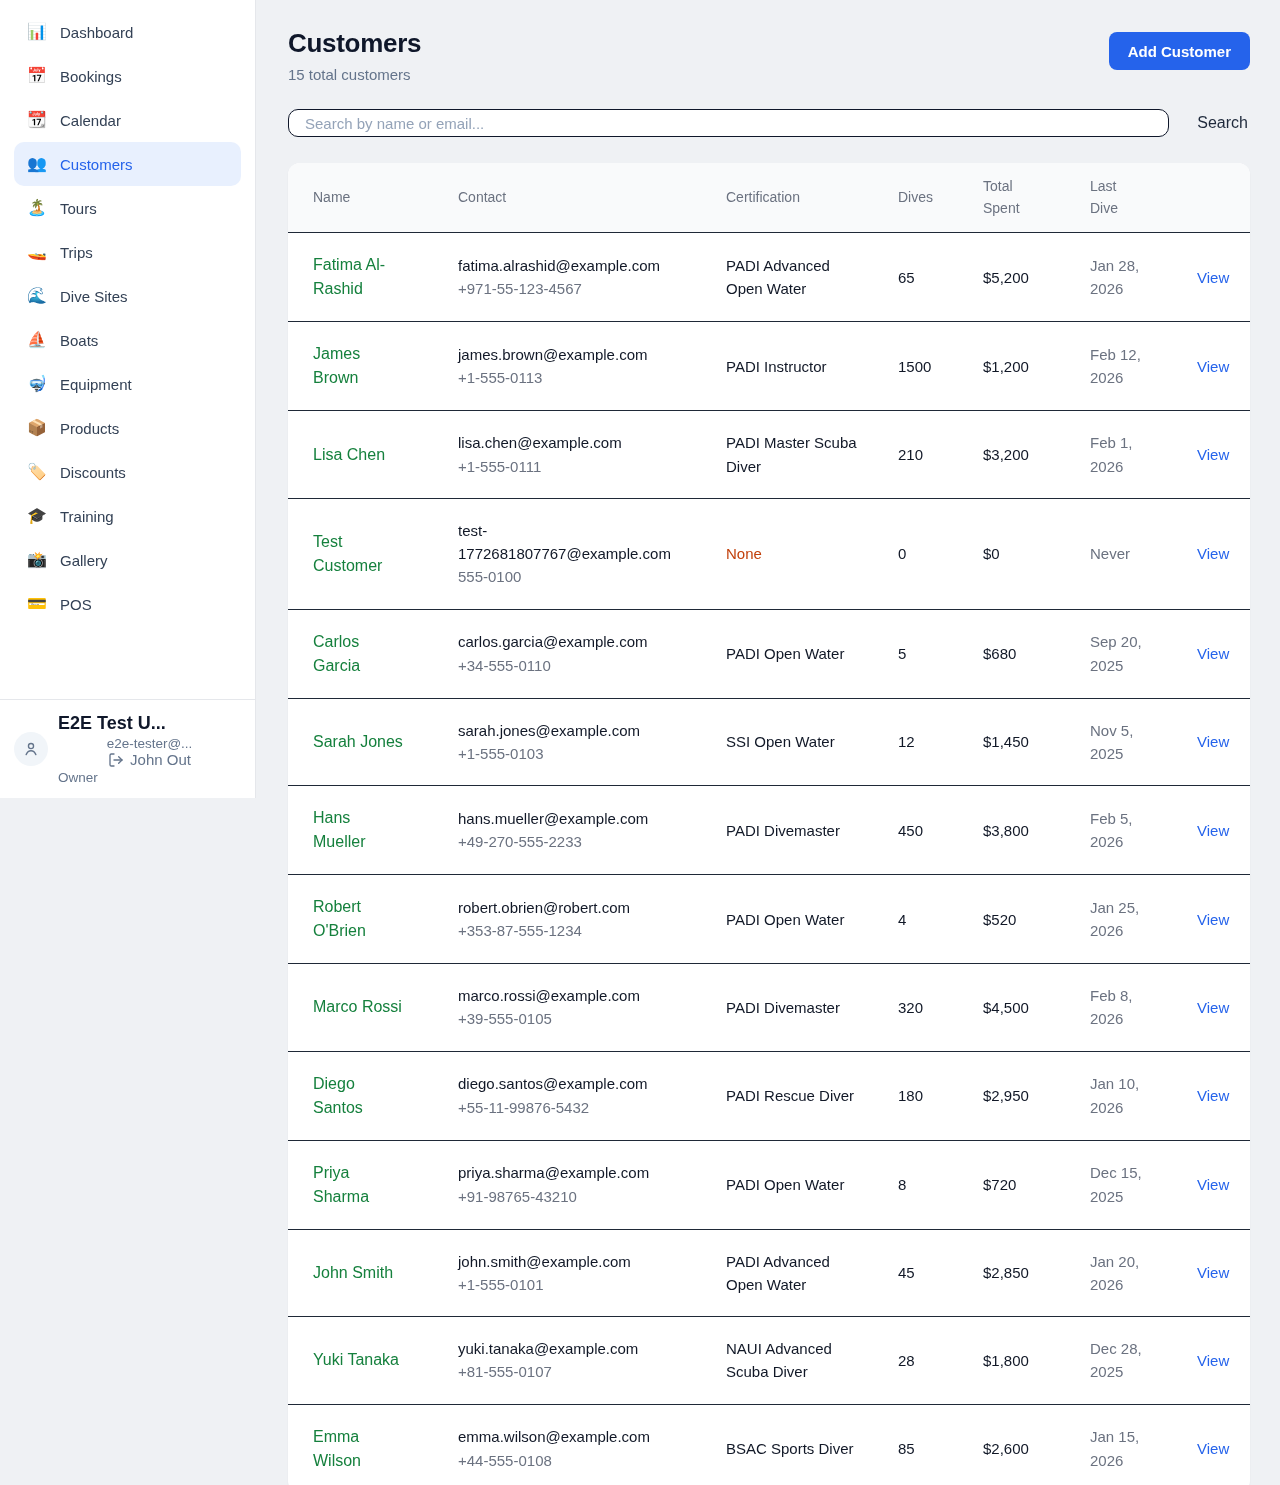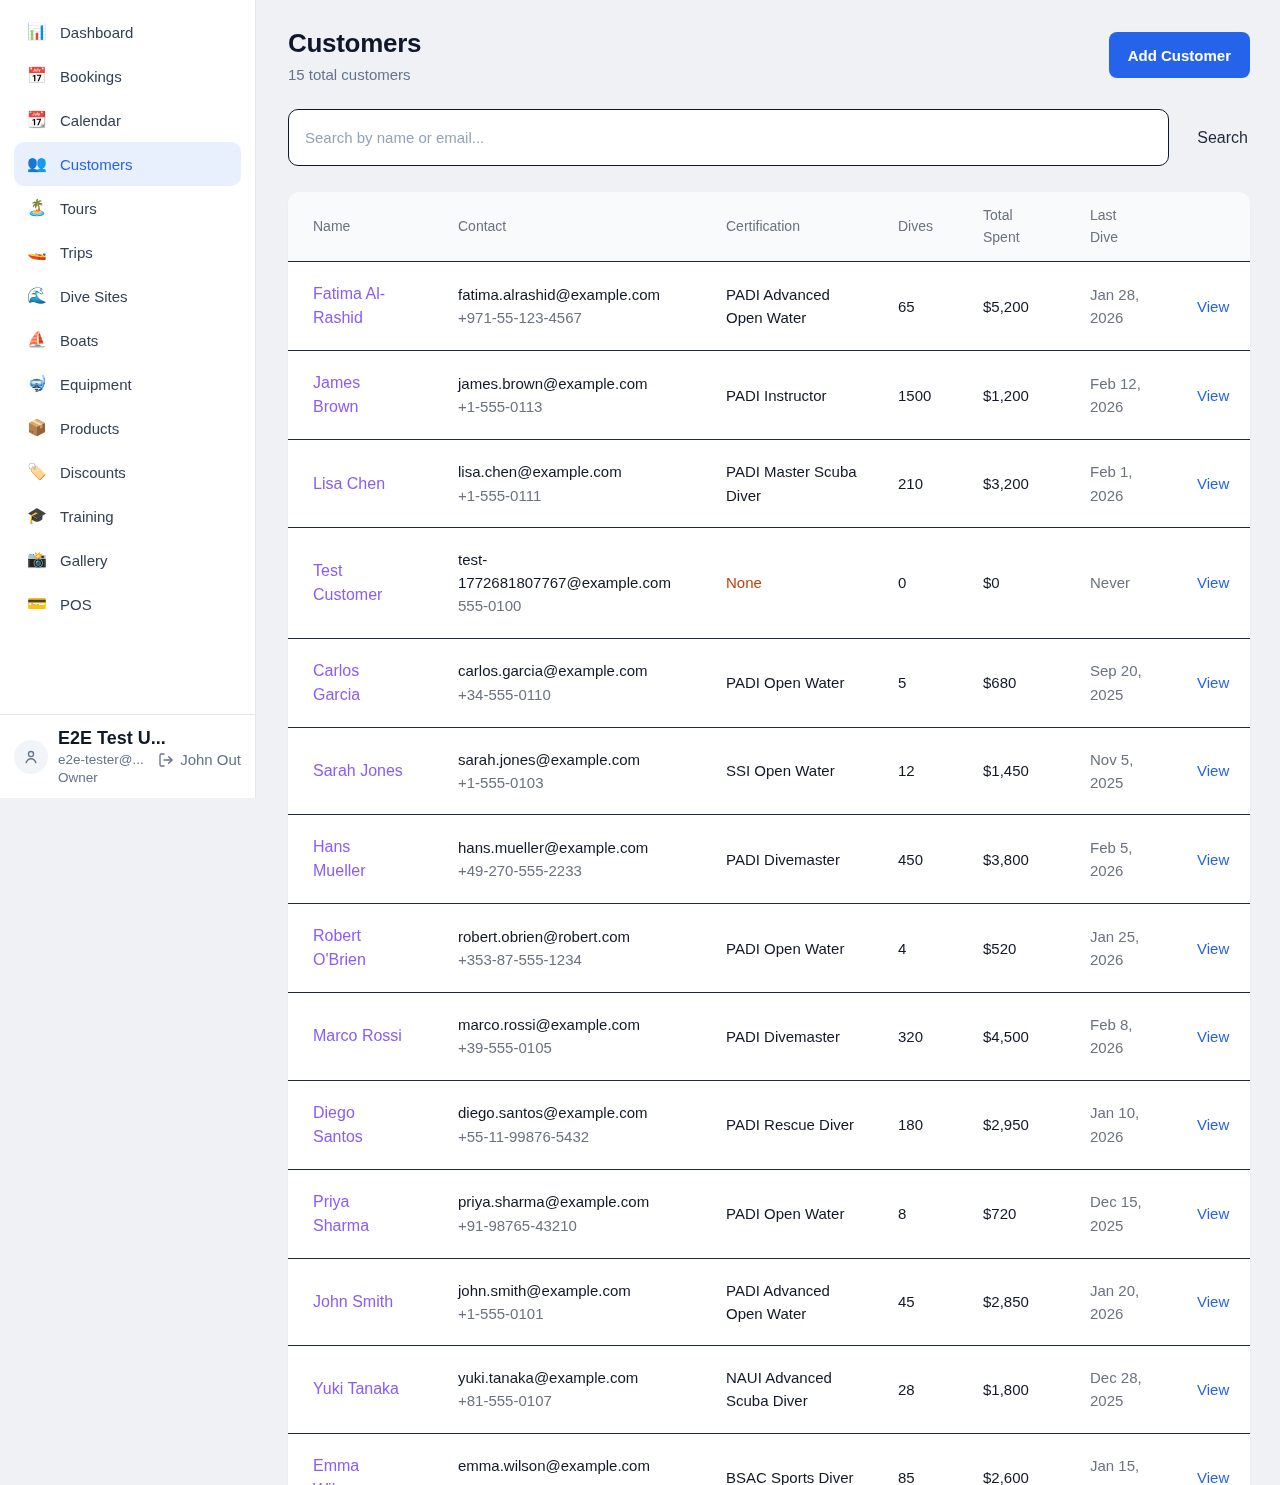--- a/index.html
+++ b/index.html
@@ -35,41 +35,41 @@
     border-top: 1px solid #e5e7eb;
     padding: 13px 14px; display: flex; gap: 10px; align-items: center;
   }
   .avatar {
     width: 34px; height: 34px; border-radius: 50%;
     background: #f1f5f9; display: flex; align-items: center; justify-content: center;
     flex: 0 0 34px;
   }
   .user-info { flex: 1; min-width: 0; }
   .user-name { font-size: 18px; font-weight: 700; color: #0f172a; white-space: nowrap; }
-  .user-row { display: flex; align-items: center; justify-content: space-between; margin-top: 2px; }
+  .user-row { display: flex; align-items: center; justify-content: space-between; margin-top: 2px; flex-direction: column; }
   .user-email { font-size: 13.5px; color: #64748b; white-space: nowrap; }
   .user-role { font-size: 13.5px; color: #64748b; margin-top: 2px; }
   .signout {
     display: inline-flex; align-items: center; gap: 6px;
     color: #64748b; font-size: 15px; text-decoration: none; cursor: pointer; white-space: nowrap;
   }
 
   
   .main { flex: 1; padding: 28px 30px 30px 32px; }
   .page-header { display: flex; justify-content: space-between; align-items: flex-start; }
   .page-title { font-size: 26px; font-weight: 700; color: #0f172a; letter-spacing: -0.3px; }
   .page-subtitle { font-size: 15px; color: #64748b; margin-top: 7px; }
   .btn-primary {
     background: #2563eb; color: #ffffff; border: none; cursor: pointer;
     font-family: inherit; font-size: 15px; font-weight: 600;
-    padding: 0 19px; height: 46px; border-radius: 8px; margin-top: 4px;
+    padding: 0 19px; height: 38px; border-radius: 8px; margin-top: 4px;
   }
   .search-row { display: flex; align-items: center; margin-top: 26px; gap: 26px; }
   .search-input {
-    flex: 1; height: 57px; border: 1px solid #0f172a; border-radius: 10px;
+    flex: 1; height: 28px; border: 1px solid #0f172a; border-radius: 10px;
     padding: 0 16px; font-family: inherit; font-size: 15px; color: #0f172a;
     background: #ffffff; outline: none;
   }
   .search-input::placeholder { color: #94a3b8; }
   .btn-search {
     background: transparent; border: none; cursor: pointer;
     font-family: inherit; font-size: 16px; color: #1e293b; padding: 4px 2px;
   }
 
   
@@ -85,21 +85,21 @@
     padding: 13px 16px; line-height: 1.55;
     border-bottom: 1px solid #1f2937;
   }
   th:first-child { padding-left: 25px; }
   th .th-label { display: inline-block; max-width: 52px; }
   tbody tr { border-bottom: 1px solid #1f2937; }
   tbody tr:last-child { border-bottom: none; }
   td { padding: 20px 16px; vertical-align: middle; font-size: 15px; line-height: 1.55; }
   td:first-child { padding-left: 25px; }
   .name-link {
-    color: #8b5cf6; text-decoration: none; cursor: pointer;
+    color: #15803d; text-decoration: none; cursor: pointer;
     font-size: 16px; font-weight: 500; line-height: 1.5;
     display: inline-block; max-width: 92px;
   }
   .contact-email { color: #111827; max-width: 215px; overflow-wrap: break-word; }
   .contact-phone { color: #6b7280; }
   .cert { color: #111827; }
   .cert.muted { color: #c2410c; }
   .dives, .spent { color: #111827; }
   .lastdive { color: #6b7280; }
   .view-link { color: #2563eb; text-decoration: none; cursor: pointer; font-size: 15px; }

